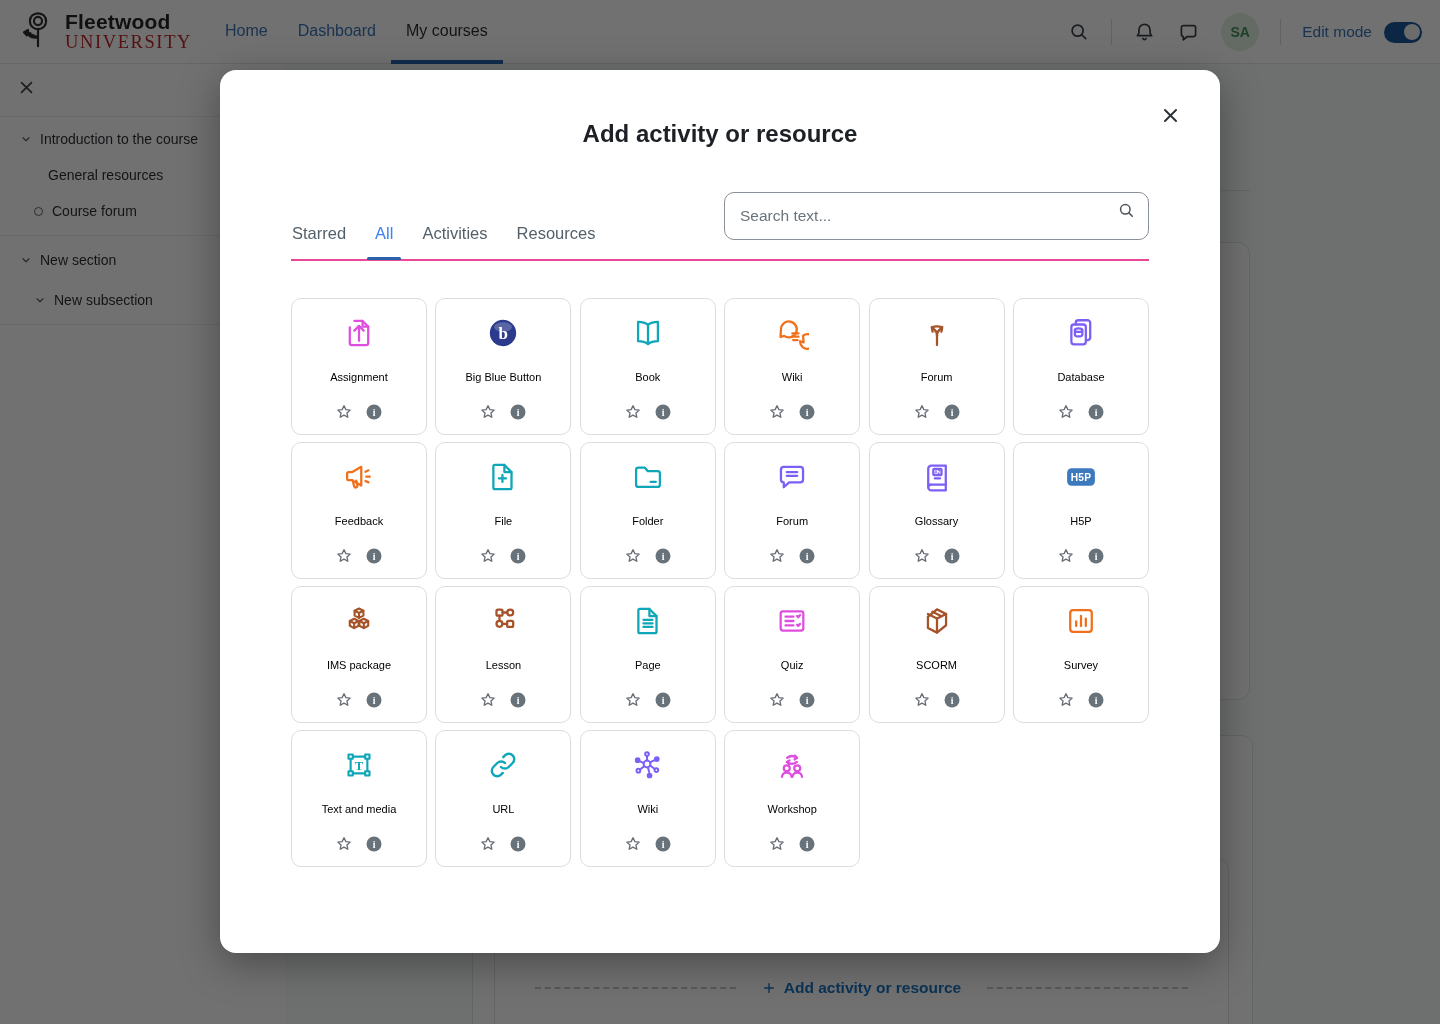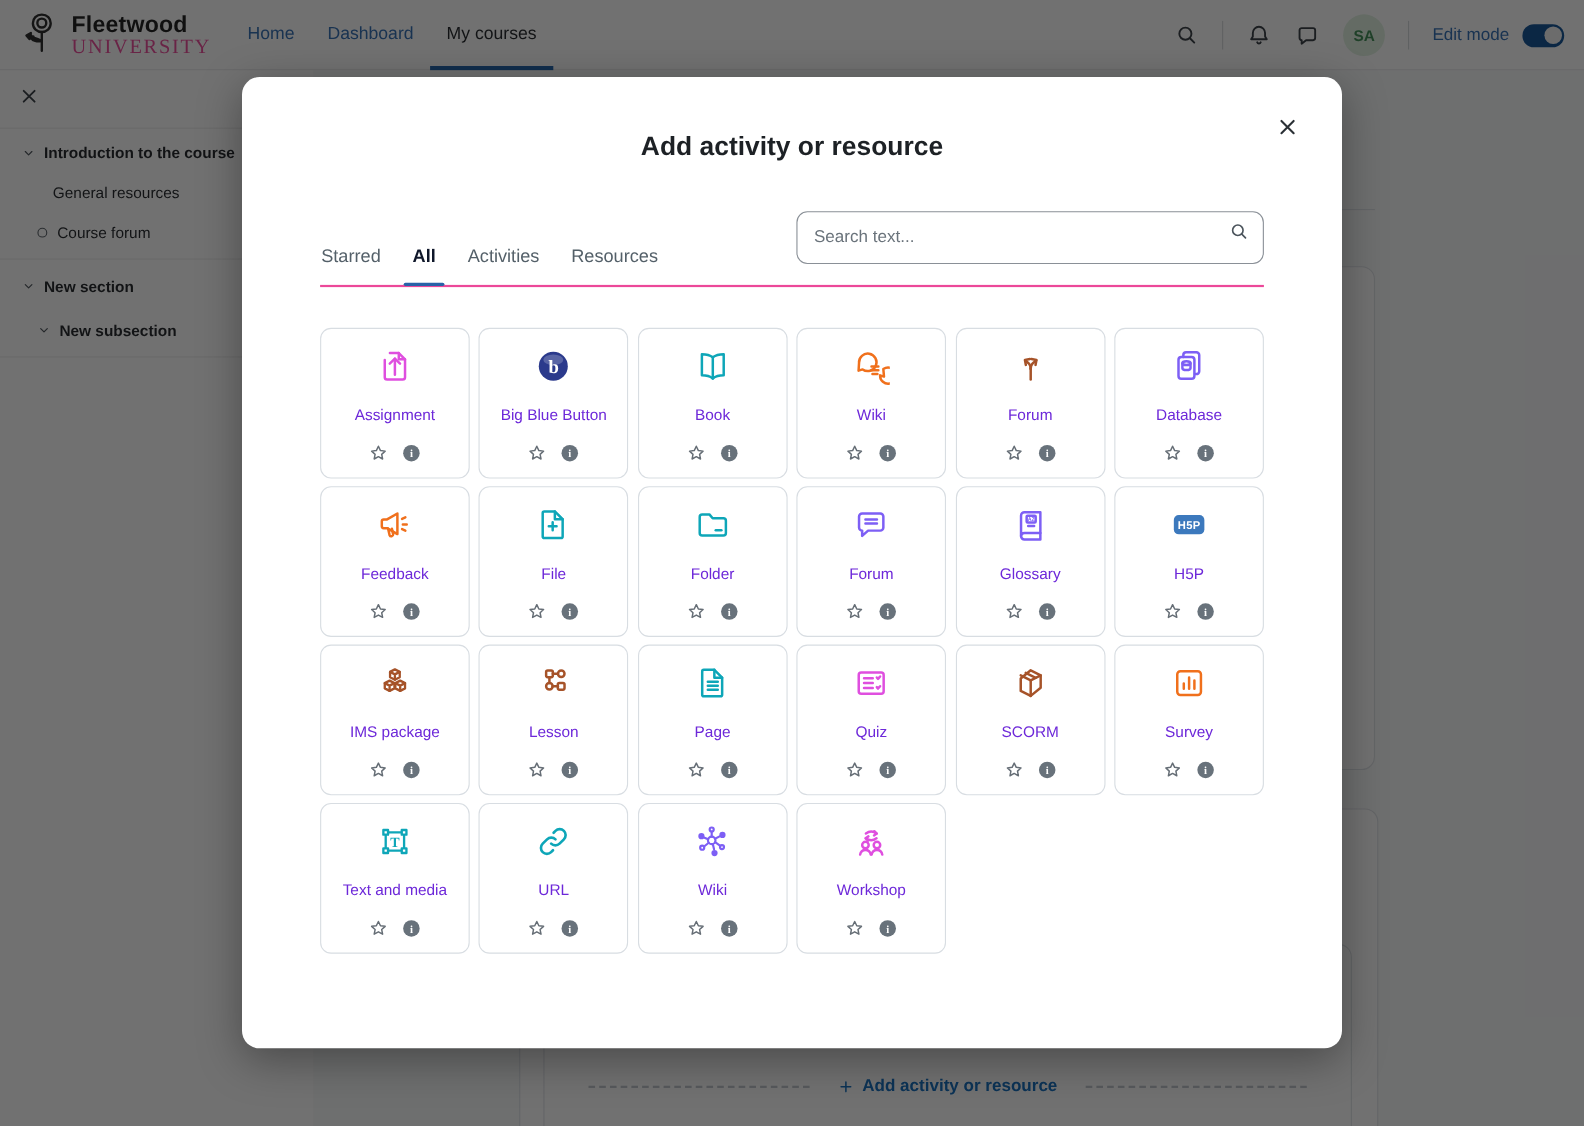--- a/index.html
+++ b/index.html
@@ -3,40 +3,40 @@
 <meta charset="utf-8">
 <style>
   * { box-sizing: border-box; margin: 0; padding: 0; }
   html,body { width:1440px; height:1024px; overflow:hidden; font-family:"Liberation Sans", sans-serif; background:#f8f9fa; }
 
   
   .navbar { position:absolute; top:0; left:0; width:1440px; height:64px; background:#fff; border-bottom:1px solid #e4e6e8; z-index:1; }
   .brand { position:absolute; left:20px; top:9px; display:flex; align-items:center; gap:9px; }
   .brand-text { display:flex; flex-direction:column; line-height:1.05; }
   .brand-line1 { font-size:21px; font-weight:bold; color:#191919; letter-spacing:.2px; }
-  .brand-line2 { font-size:18.5px; font-family:"Liberation Serif", serif; color:#ec4899; letter-spacing:1.6px; }
+  .brand-line2 { font-size:18.5px; font-family:"Liberation Serif", serif; color:#b91c1c; letter-spacing:1.6px; }
   .nav { position:absolute; left:210px; top:0; height:64px; display:flex; }
   .nav-item { padding:0 15px; line-height:61px; font-size:16px; color:#2f6cb3; text-decoration:none; }
   .nav-item.active { color:#1d2125; border-bottom:4px solid #1b5faa; font-weight:500; }
   .nav-right { position:absolute; right:18px; top:0; height:64px; display:flex; align-items:center; gap:21px; }
   .vdiv { width:1px; height:26px; background:#d5d8db; }
   .icon-btn { display:flex; align-items:center; justify-content:center; color:#343a40; background:none; border:none; cursor:pointer; }
   .avatar { width:38px; height:38px; border-radius:50%; background:#dff1e0; color:#3d8b52; font-size:14px; font-weight:bold; display:flex; align-items:center; justify-content:center; }
   .editmode { display:flex; align-items:center; gap:12px; }
   .editmode-label { font-size:15.5px; color:#2f6cb3; }
   .toggle { width:38px; height:21px; border-radius:11px; background:#0d4f94; position:relative; cursor:pointer; }
   .toggle-knob { position:absolute; right:2.5px; top:2.5px; width:16px; height:16px; border-radius:50%; background:#f2f2f2; }
 
   .course-index { position:absolute; left:0; top:64px; width:285px; bottom:0; background:#fff; z-index:1; }
   .ci-close { position:absolute; left:18px; top:15px; color:#343a40; background:none; border:none; cursor:pointer; }
   .ci-body { padding-top:52px; }
   .ci-div { height:1px; background:#ececec; margin:0; }
   .ci-item { height:20px; display:flex; align-items:center; font-size:14px; color:#1d2125; cursor:pointer; }
   .ci-item .chev { color:#4a5158; display:flex; margin-right:8px; }
-  .ci-strong { font-weight:bold; }
+  .ci-strong { font-weight:normal; }
   .ci-bullet { width:9px; height:9px; border:1.3px solid #565d64; border-radius:50%; margin-right:9px; flex:0 0 auto; }
 
   .page-content { position:absolute; left:285px; top:64px; right:0; bottom:0; background:#f8f9fa; z-index:1; }
   .content-divider { position:absolute; left:32px; top:126px; width:933px; height:1px; background:#dee2e6; }
   .section-card { position:absolute; background:#fff; border:1px solid #dee2e6; border-radius:12px; }
   .card1 { left:187px; top:178px; width:778px; height:458px; }
   .card2 { left:187px; top:671px; width:781px; height:400px; }
   .kebab { position:absolute; right:26px; top:24px; color:#3c4248; font-size:19px; letter-spacing:0; line-height:1; background:none; border:none; cursor:pointer; }
   .inner-card { position:absolute; left:21px; right:23px; top:122px; height:330px; background:#fff; border:1px solid #dee2e6; border-radius:12px; }
   .add-row { position:absolute; left:40px; right:40px; top:112px; display:flex; align-items:center; gap:14px; }
@@ -45,32 +45,32 @@
 
   
   .overlay { position:absolute; inset:0; background:rgba(10,10,10,0.58); z-index:10; }
   .modal { position:absolute; left:220px; top:70px; width:1000px; height:883px; background:#fff; border-radius:16px; z-index:20; box-shadow:0 10px 40px rgba(0,0,0,.35); }
   .modal-close { position:absolute; top:32px; right:36px; color:#2b3136; background:none; border:none; cursor:pointer; padding:4px; }
   .modal-title { margin-top:50px; text-align:center; font-size:24px; font-weight:bold; color:#1d2125; }
 
   .tabbar { margin:44px 71px 0; display:flex; justify-content:space-between; align-items:flex-end; border-bottom:2px solid #ec4899; }
   .tabs { display:flex; gap:27px; }
   .tab { position:relative; font-size:16.5px; color:#546069; padding:0 1px 16px; cursor:pointer; background:none; border:none; font-family:inherit; }
-  .tab.active { color:#0f172a; font-weight:bold; }
+  .tab.active { color:#3b82f6; font-weight:normal; }
   .tab.active::after { content:""; position:absolute; left:-7px; right:-7px; bottom:-1px; height:3px; background:#2962a8; border-radius:2px; }
   .searchbox { position:relative; width:425px; margin-bottom:19px; align-self:flex-start; }
   .searchbox input { width:100%; height:48px; border:1px solid #8a9097; border-radius:10px; padding:0 40px 0 15px; font-size:15.5px; font-family:inherit; color:#737373; }
   .searchbox input::placeholder { color:#6a737b; }
   .searchbox .mag { position:absolute; right:13px; top:9px; color:#4b545c; }
 
   .grid { margin:37px 71px 0; display:grid; grid-template-columns:repeat(6,136px); gap:7px 8.4px; }
   .card { height:137px; background:#fff; border:1px solid #d8dde2; border-radius:10px; display:flex; flex-direction:column; align-items:center; justify-content:space-between; padding:17px 4px 13px; cursor:pointer; }
   .card-icon { width:34px; height:34px; display:flex; }
   .card-icon svg { width:34px; height:34px; }
-  .card-label { font-size:14px; color:#6d28d9; white-space:nowrap; }
+  .card-label { font-size:11px; color:#000000; white-space:nowrap; }
   .card-foot { display:flex; align-items:center; gap:12px; }
   .foot-btn { background:none; border:none; cursor:pointer; display:flex; padding:0; }
   .star { color:#666e76; }
 </style>
 </head>
 <body>
 
 <svg width="0" height="0" style="position:absolute">
   <defs>
     <symbol id="sym-assignment" viewBox="0 0 24 24">

